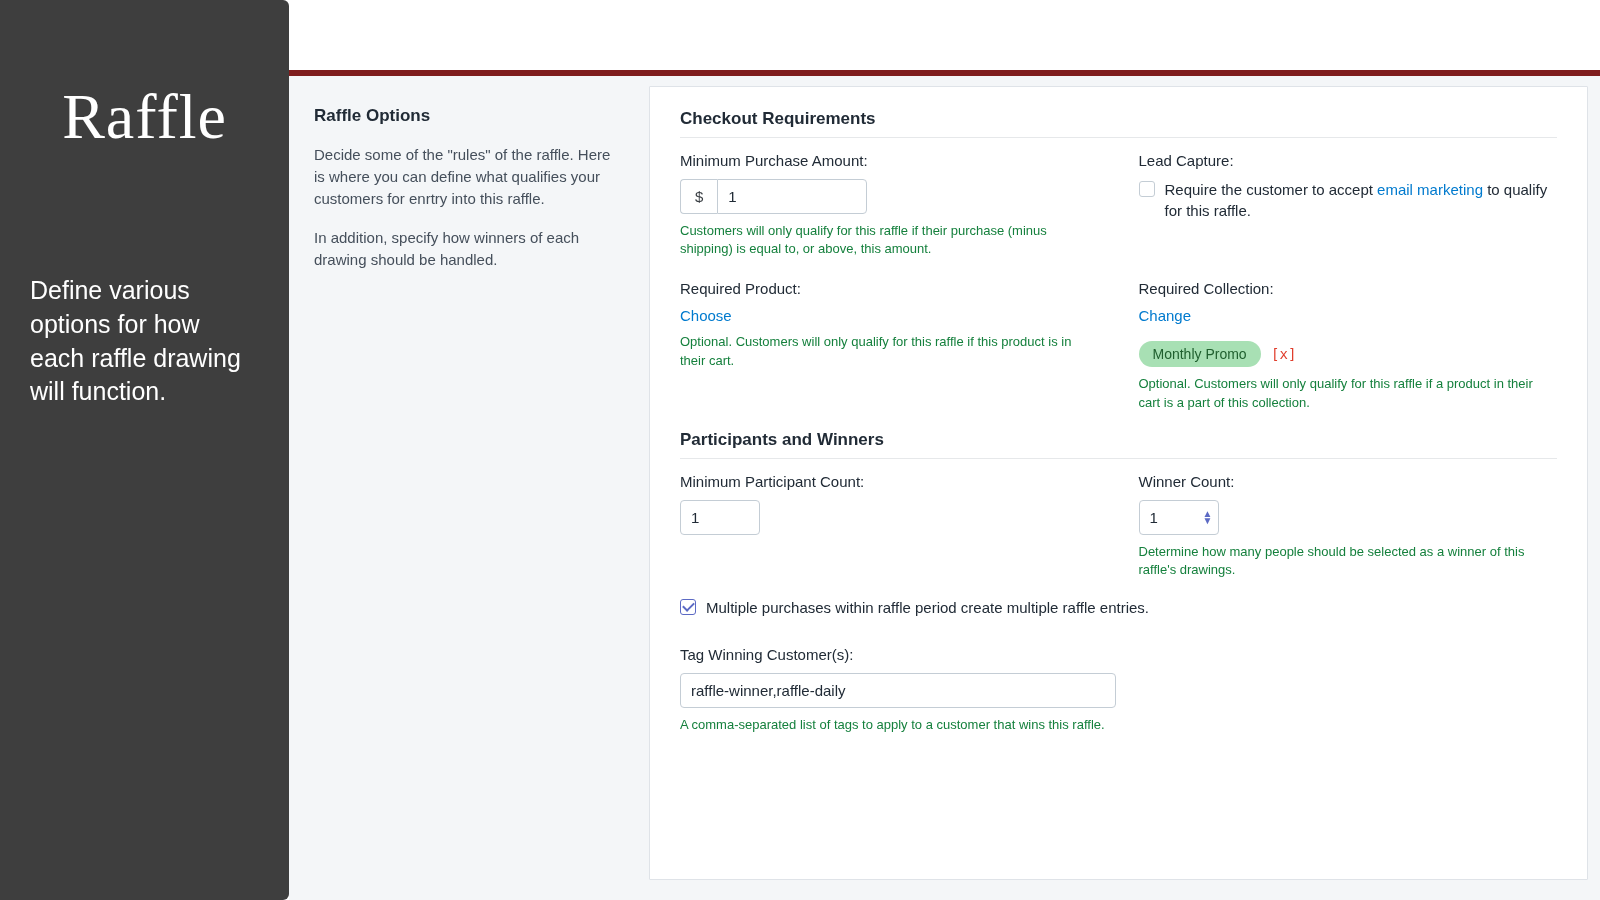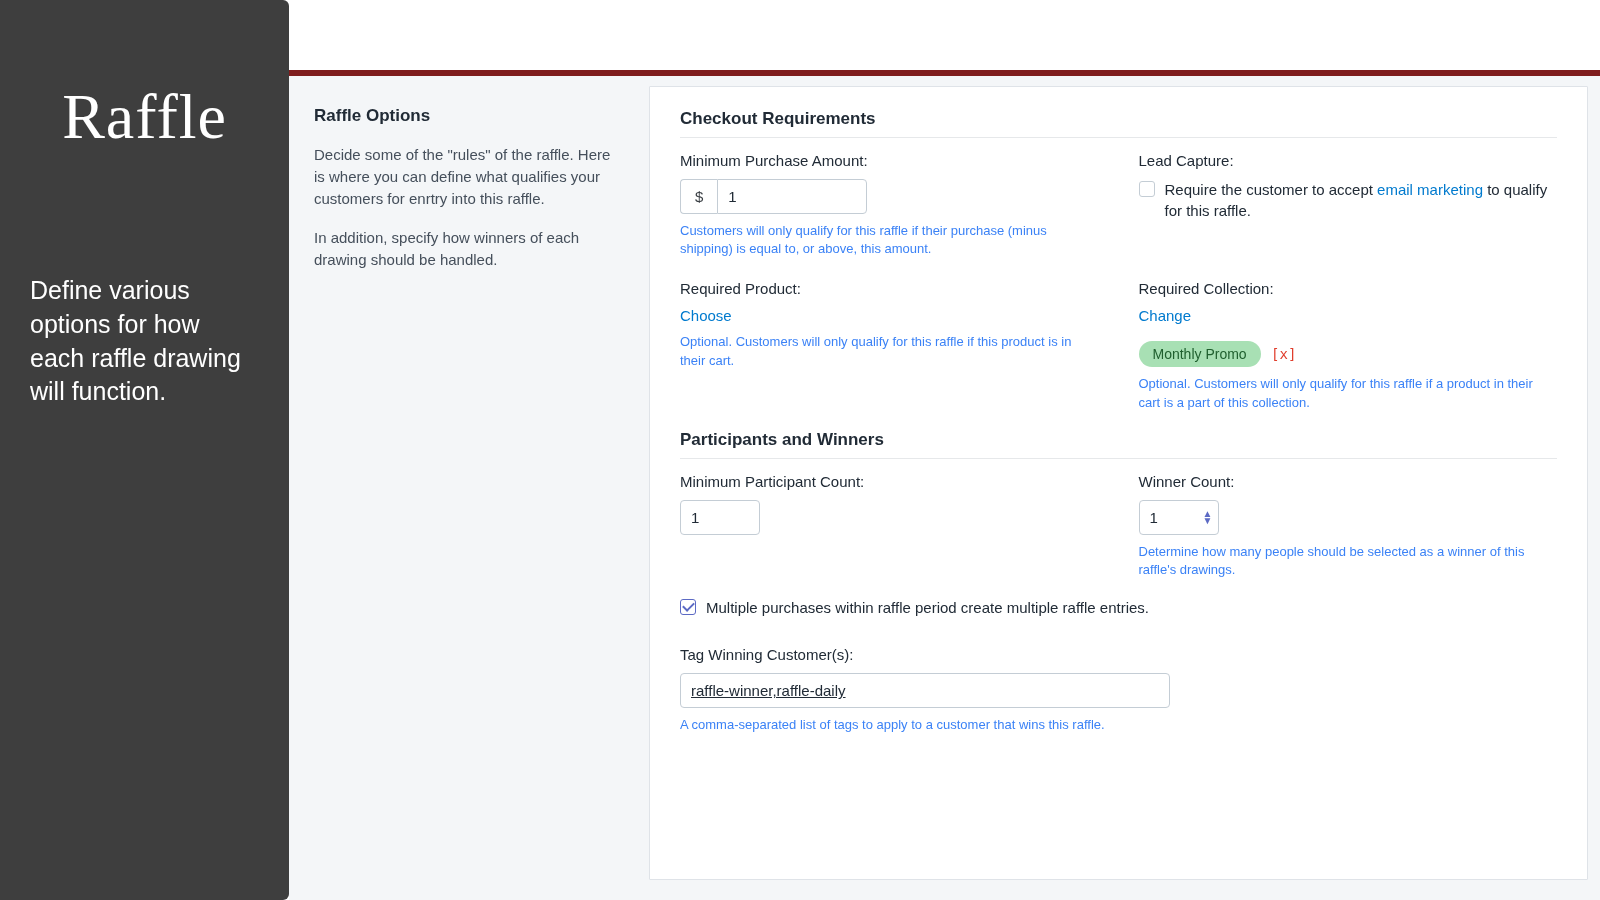--- a/index.html
+++ b/index.html
@@ -77,21 +77,21 @@
   .row { display: flex; gap: 40px; margin-top: 14px; }
   .col { flex: 1; }
   .field-label {
     font-size: 15px;
     color: #212b36;
     margin-bottom: 10px;
     display: block;
   }
   .help {
     font-size: 13px;
-    color: #3b82f6;
+    color: #15803d;
     margin-top: 8px;
     line-height: 1.4;
   }
   .input-group { display: flex; }
   .input-addon {
     border: 1px solid #c4cdd5;
     border-right: none;
     background: #fff;
     padding: 8px 14px;
     border-radius: 4px 0 0 4px;
@@ -101,21 +101,21 @@
   .text-input {
     border: 1px solid #c4cdd5;
     padding: 8px 10px;
     font-size: 15px;
     border-radius: 4px;
     width: 150px;
     color: #212b36;
   }
   .input-group .text-input { border-radius: 0 4px 4px 0; }
   .text-input.small { width: 80px; }
-  .text-input.wide { width: 490px; text-decoration: underline; }
+  .text-input.wide { width: 436px; }
   .select-wrap {
     position: relative;
     display: inline-block;
   }
   .select-wrap .text-input { padding-right: 28px; width: 80px; }
   .stepper {
     position: absolute;
     right: 6px;
     top: 50%;
     transform: translateY(-50%);

